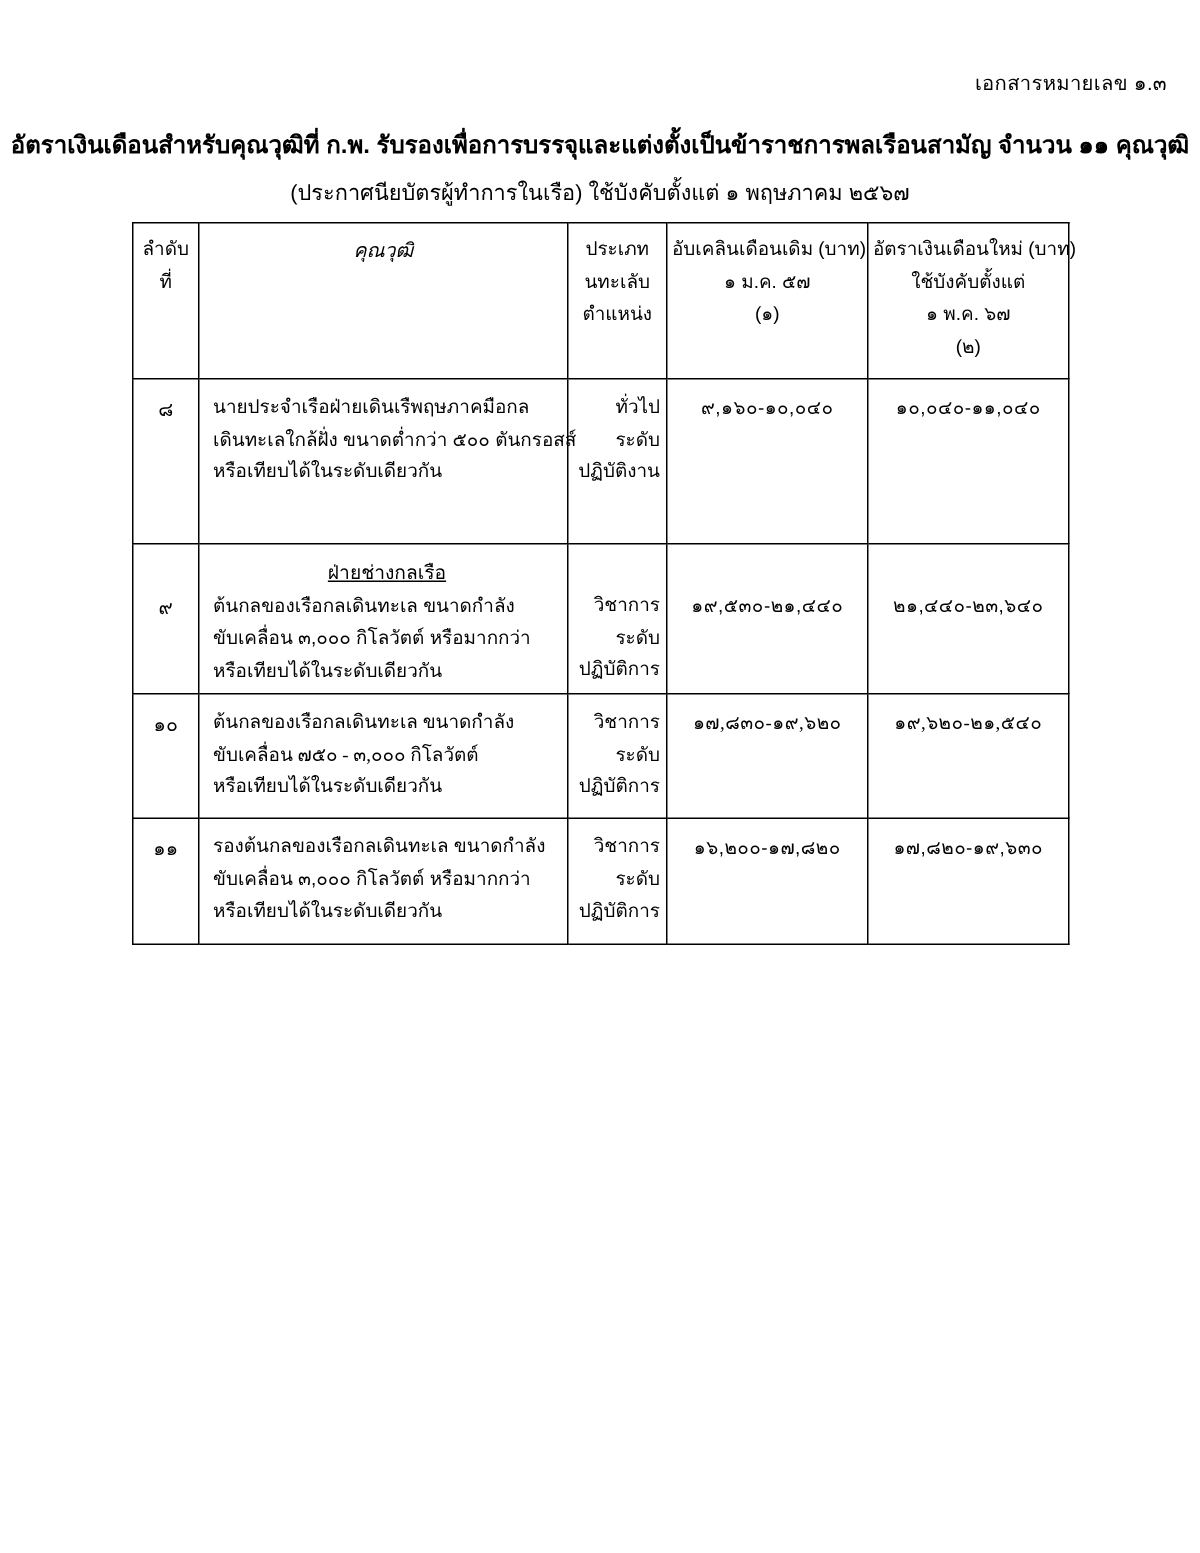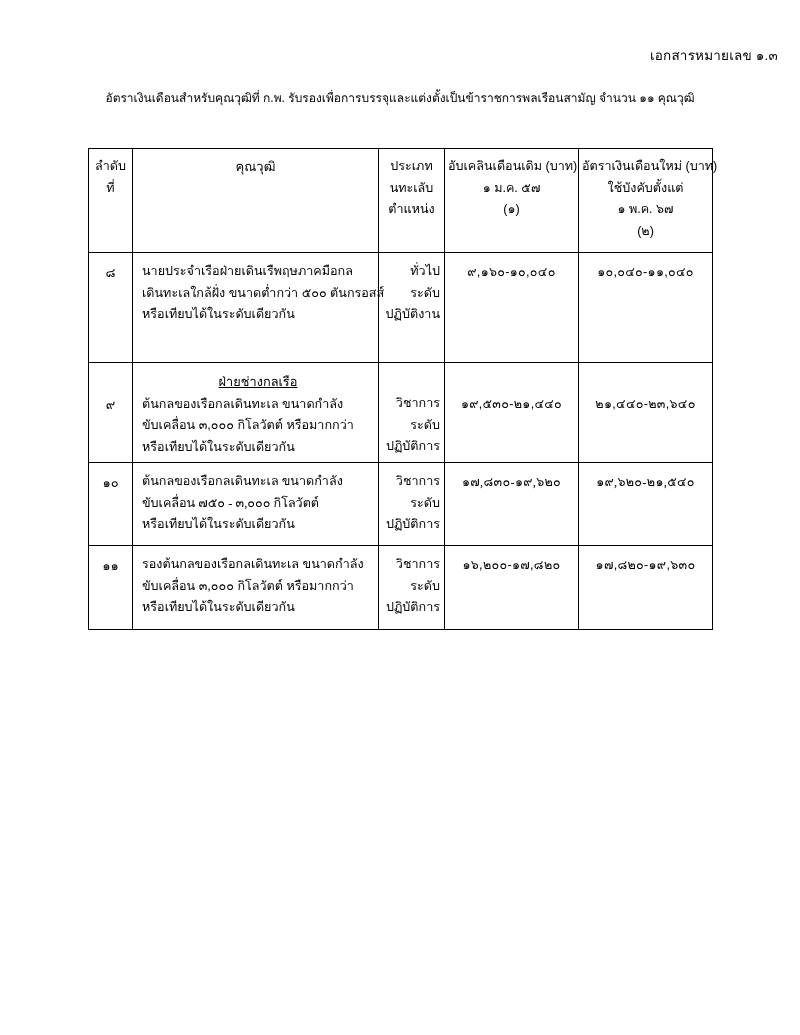--- a/index.html
+++ b/index.html
@@ -22,23 +22,24 @@
     font-size:13.5px;
     letter-spacing:0.2px;
     white-space:nowrap;
   }
   .title-block{
     position:absolute;
     top:88px;left:0;width:800px;
     text-align:center;
   }
   .title-line1{
-    font-size:12px;
+    font-size:16px;
     line-height:20px;
     white-space:nowrap;
+    font-weight:bold;
   }
   .title-line2{
     font-size:14.5px;
     line-height:20px;
     margin-top:11px;
     white-space:nowrap;
   }
   table.rate-table{
     position:absolute;
     top:148px;left:88px;
@@ -57,21 +58,21 @@
   .col-type{width:66px;}
   .col-old{width:134px;}
   .col-new{width:134px;}
 
   th .cell{
     padding:7px 3px 8px 3px;
     text-align:center;
     font-size:12.6px;
     line-height:21.5px;
   }
-  th.th-qual .cell{font-size:13px;}
+  th.th-qual .cell{font-size:13px;font-style:italic;}
   .head-row{height:104px;}
 
   td .cell{
     padding:8px 4px 4px 4px;
     font-size:12.6px;
     line-height:21.5px;
   }
   td.c-no .cell{text-align:center;font-size:13px;padding-top:9px;}
   td.c-qual .cell{text-align:left;padding-left:9px;}
   td.c-type .cell{text-align:right;}
@@ -101,20 +102,21 @@
 </style>
 </head>
 <body>
 
 <div class="page">
 
   <div class="doc-no">เอกสารหมายเลข ๑.๓</div>
 
   <div class="title-block">
     <div class="title-line1">อัตราเงินเดือนสำหรับคุณวุฒิที่ ก.พ. รับรองเพื่อการบรรจุและแต่งตั้งเป็นข้าราชการพลเรือนสามัญ จำนวน  ๑๑ คุณวุฒิ</div>
+    <div class="title-line2">(ประกาศนียบัตรผู้ทำการในเรือ) ใช้บังคับตั้งแต่ ๑ พฤษภาคม ๒๕๖๗</div>
   </div>
 
   <table class="rate-table">
     <colgroup>
       <col class="col-no">
         <col class="col-qual">
         <col class="col-type">
         <col class="col-old">
         <col class="col-new">
     </colgroup>

